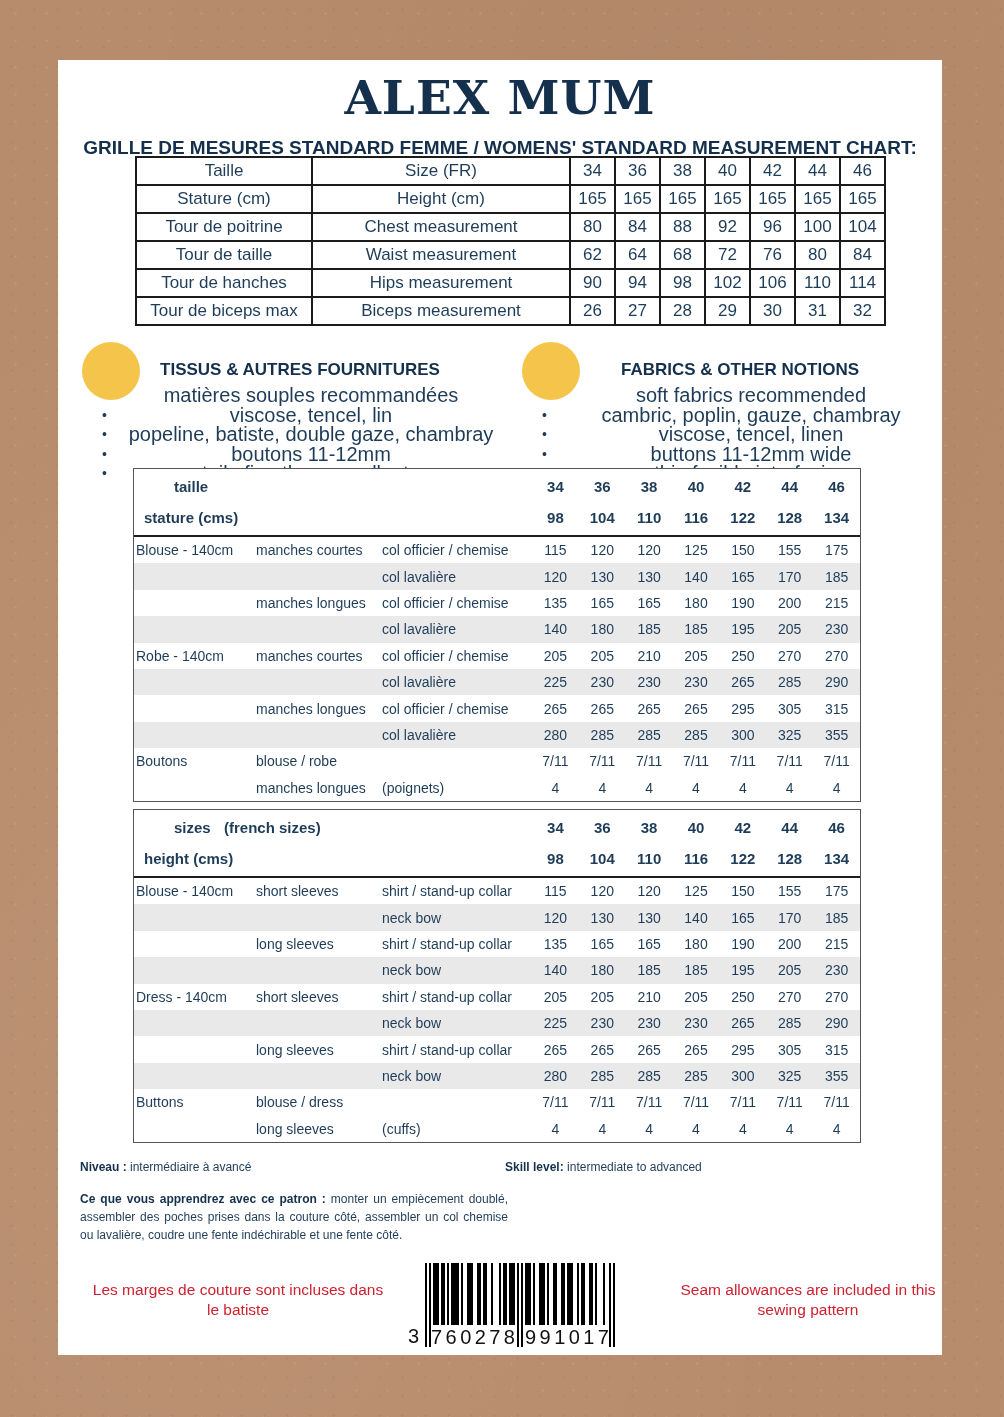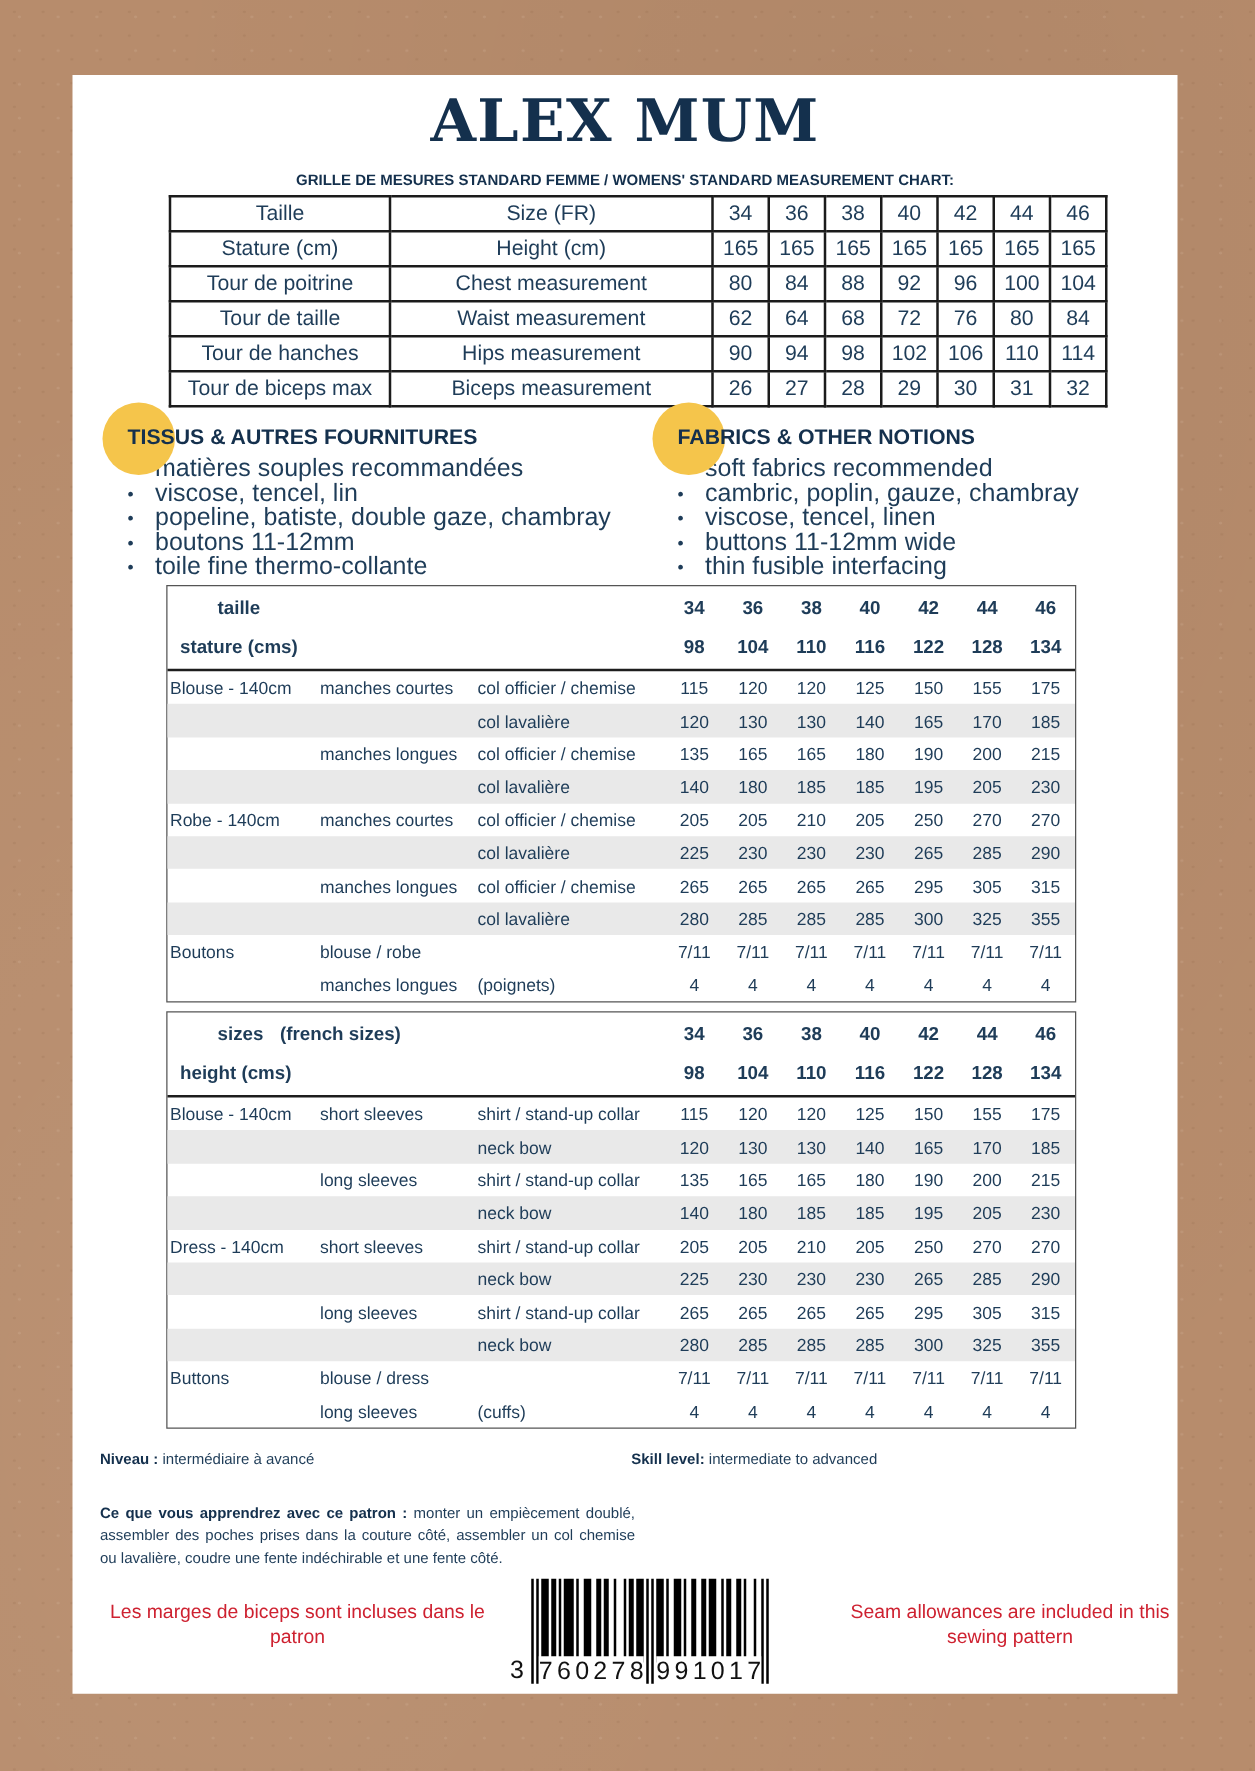--- a/index.html
+++ b/index.html
@@ -12,32 +12,32 @@
       radial-gradient(ellipse at 70% 15%, rgba(0,0,0,.04), transparent 60%),
       radial-gradient(ellipse at 20% 80%, rgba(255,255,255,.05), transparent 55%);
     background-size:23px 19px, 31px 27px, 100% 100%, 100% 100%;}
   .page{position:absolute;left:58px;top:60px;width:884px;height:1295px;background:#ffffff;}
   :root{--navy:#1e3c58;--navy-dark:#14304d;--red:#ce2130;--yellow:#f5c54b;--shade:#e9e9e9;}
 
   .title{position:absolute;top:10px;left:0;width:100%;text-align:center;
     font-family:"DejaVu Serif","Liberation Serif",serif;font-weight:bold;
     font-size:47px;color:var(--navy-dark);letter-spacing:1px;}
   .chart-heading{position:absolute;top:77px;left:0;width:100%;text-align:center;
-    font-weight:bold;font-size:12px;color:var(--navy-dark);}
+    font-weight:bold;font-size:19px;color:var(--navy-dark);}
 
   
   .m-table{position:absolute;top:96px;left:77px;border-collapse:collapse;}
   .m-table td{border:2px solid #1b1b1b;text-align:center;color:var(--navy);
     font-size:17px;height:26px;padding:0 3px;}
   .m-table .c-fr{width:168px;}
   .m-table .c-en{width:250px;}
   .m-table .c-v{width:37px;}
 
   
-  .notions{position:absolute;top:280px;width:410px;}
+  .notions{position:absolute;top:300px;width:410px;text-align:center;}
   .notions.left{left:30px;}
   .notions.right{left:470px;}
   .n-head{position:relative;font-weight:bold;font-size:17px;color:var(--navy-dark);
     padding-left:14px;margin-bottom:6px;z-index:1;}
   .n-dot{position:absolute;left:-6px;top:-18px;width:58px;height:58px;border-radius:50%;
     background:var(--yellow);z-index:-1;}
   .n-list{list-style:none;margin:0;padding:0;font-size:20px;color:var(--navy);}
   .n-list li{position:relative;padding-left:36px;line-height:19.5px;}
   .n-list li::before{content:"•";position:absolute;left:14px;font-size:14px;}
 
@@ -58,21 +58,21 @@
   .hlabel.wide{padding-left:10px;}
   .hlabel2{text-align:left;margin-left:-32px;}
   .yrow.shaded{background:var(--shade);}
 
   
   .foot{position:absolute;top:1098px;width:428px;color:var(--navy);font-size:12px;
     line-height:18px;}
   .foot.left{left:22px;}
   .foot.right{left:447px;width:432px;}
   .foot b{color:var(--navy-dark);}
-  .foot .para{margin-top:25px;text-align:justify;}
+  .foot .para{margin-top:14px;text-align:justify;}
 
   .seam{position:absolute;color:var(--red);font-size:15.5px;line-height:20px;text-align:center;}
   .seam.fr{top:1220px;left:30px;width:300px;}
   .seam.en{top:1220px;left:610px;width:280px;}
 
   
   .barcode{position:absolute;top:1203px;left:367px;width:190px;height:88px;}
   .bars{position:absolute;left:0;top:0;width:190px;height:88px;}
   .bar{position:absolute;top:0;background:#000;height:67px;}
   .bar.guard{height:84px;}
@@ -494,21 +494,21 @@
 
     <div class="foot left">
       <div><b>Niveau :</b><span> intermédiaire à avancé</span></div>
       <div class="para"><b>Ce que vous apprendrez avec ce patron :</b><span> monter un empiècement doublé, assembler des poches prises dans la couture côté, assembler un col chemise ou lavalière, coudre une fente indéchirable et une fente côté.</span></div>
     </div>
 
     <div class="foot right">
       <div><b>Skill level:</b><span> intermediate to advanced</span></div>
     </div>
 
-    <div class="seam fr">Les marges de biceps sont incluses dans le patron</div>
+    <div class="seam fr">Les marges de couture sont incluses dans le batiste</div>
     <div class="seam en">Seam allowances are included in this sewing pattern</div>
 
     <div class="barcode">
       <div class="bars" id="bars">
           <div class="bar guard" style="left: 0px; width: 2px;"></div>
           <div class="bar guard" style="left: 4px; width: 2px;"></div>
           <div class="bar" style="left: 8px; width: 6px;"></div>
           <div class="bar" style="left: 16px; width: 4px;"></div>
           <div class="bar" style="left: 22px; width: 2px;"></div>
           <div class="bar" style="left: 26px; width: 8px;"></div>

